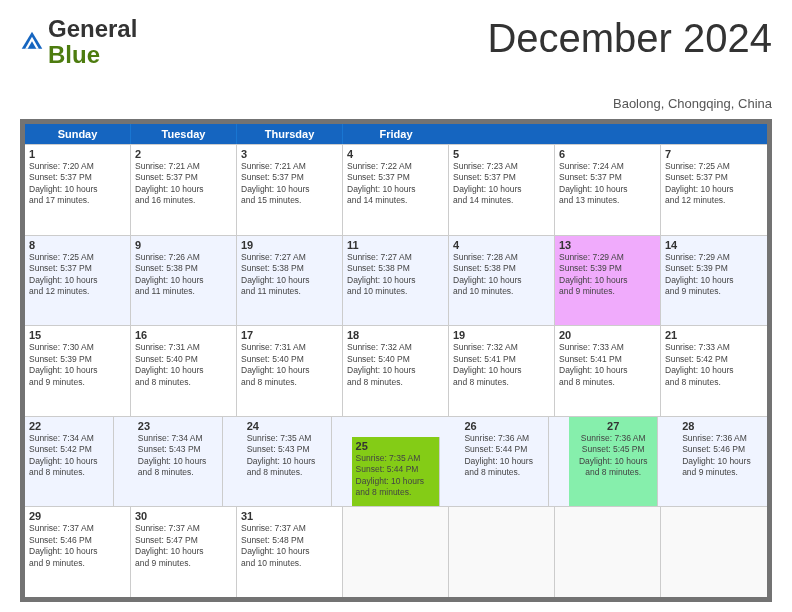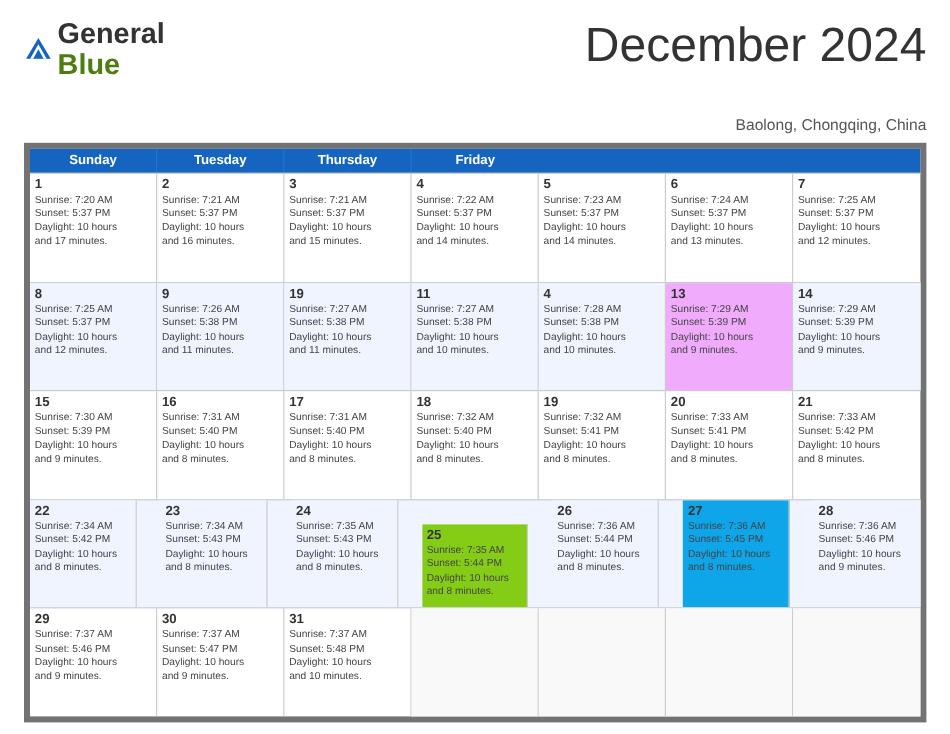--- a/index.html
+++ b/index.html
@@ -241,21 +241,21 @@
             <div class="day-info">Sunrise: 7:35 AM<br>Sunset: 5:43 PM<br>Daylight: 10 hours<br>and 8 minutes.</div>
           </div>
           <div class="cal-cell" style="background: #84cc16; margin-top: 20px;">
             <span class="day-num">25</span>
             <div class="day-info">Sunrise: 7:35 AM<br>Sunset: 5:44 PM<br>Daylight: 10 hours<br>and 8 minutes.</div>
           </div>
           <div class="cal-cell" style="background: rgb(240, 244, 255);">
             <span class="day-num">26</span>
             <div class="day-info">Sunrise: 7:36 AM<br>Sunset: 5:44 PM<br>Daylight: 10 hours<br>and 8 minutes.</div>
           </div>
-          <div class="cal-cell" style="background: #0ea5e9;">
+          <div class="cal-cell" style="background: #86efac; text-align: center;">
             <span class="day-num">27</span>
             <div class="day-info">Sunrise: 7:36 AM<br>Sunset: 5:45 PM<br>Daylight: 10 hours<br>and 8 minutes.</div>
           </div>
           <div class="cal-cell" style="background: rgb(240, 244, 255);">
             <span class="day-num">28</span>
             <div class="day-info">Sunrise: 7:36 AM<br>Sunset: 5:46 PM<br>Daylight: 10 hours<br>and 9 minutes.</div>
           </div>
         </div>
         <div class="cal-row">
           <div class="cal-cell">

